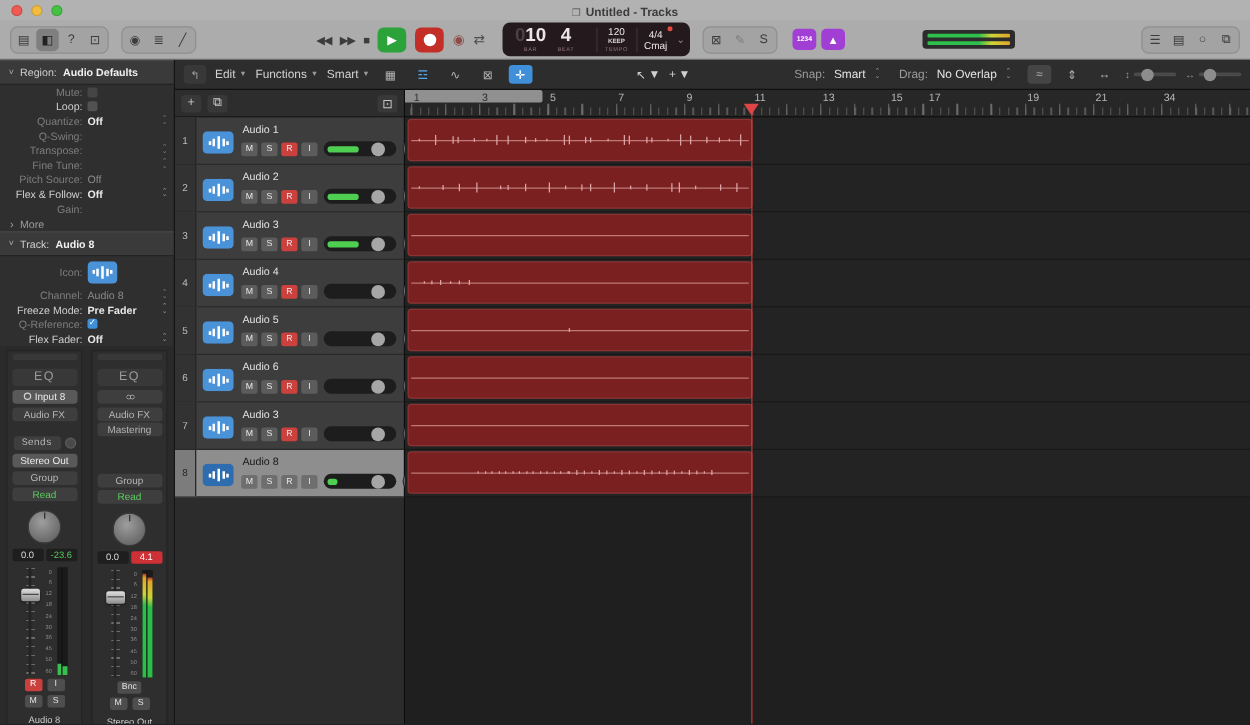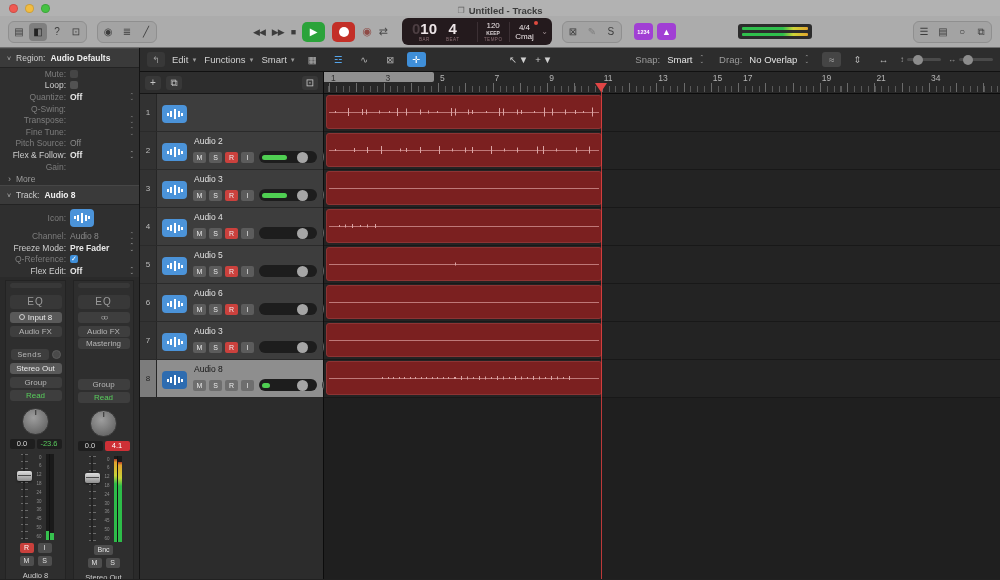--- a/index.html
+++ b/index.html
@@ -348,21 +348,21 @@
           <span class="stepper">
             <i>⌃</i>
             <i>⌄</i>
           </span>
         </div>
         <div class="insp-row">
           <span class="insp-label dim">Q-Reference:</span>
           <span class="cbox checked">✓</span>
         </div>
         <div class="insp-row">
-          <span class="insp-label">Flex Edit:</span>
+          <span class="insp-label">Flex Fader:</span>
           <span class="val">Off</span>
           <span class="stepper">
             <i>⌃</i>
             <i>⌄</i>
           </span>
         </div>
       </div>
 
     <div class="strips">
       <div class="strip">
@@ -538,20 +538,34 @@
         <div class="tc-header">
           <span class="tcbtn">+</span>
           <span class="tcbtn">⧉</span>
           <span class="tcbtn right">⊡</span>
         </div>
         <div id="track-rows">
             <div class="track-row">
     <div class="tnum">1</div>
     <div class="track-body">
       <span class="trkicon wavebars"></span>
+      <div class="trk-main">
+        <div class="trk-name">Audio 1</div>
+        <div class="trk-ctrl">
+          <span class="tbtn">M</span>
+          <span class="tbtn">S</span>
+          <span class="tbtn r">R</span>
+          <span class="tbtn">I</span>
+          <span class="slider">
+            <span class="sl-fill" style="width: 24.84px;"></span>
+            <span class="sl-knob" style="left:38px"></span>
+          </span>
+          <span class="pan"></span>
+        </div>
+      </div>
     </div>
   </div>
             <div class="track-row">
     <div class="tnum">2</div>
     <div class="track-body">
       <span class="trkicon wavebars"></span>
       <div class="trk-main">
         <div class="trk-name">Audio 2</div>
         <div class="trk-ctrl">
           <span class="tbtn">M</span>

